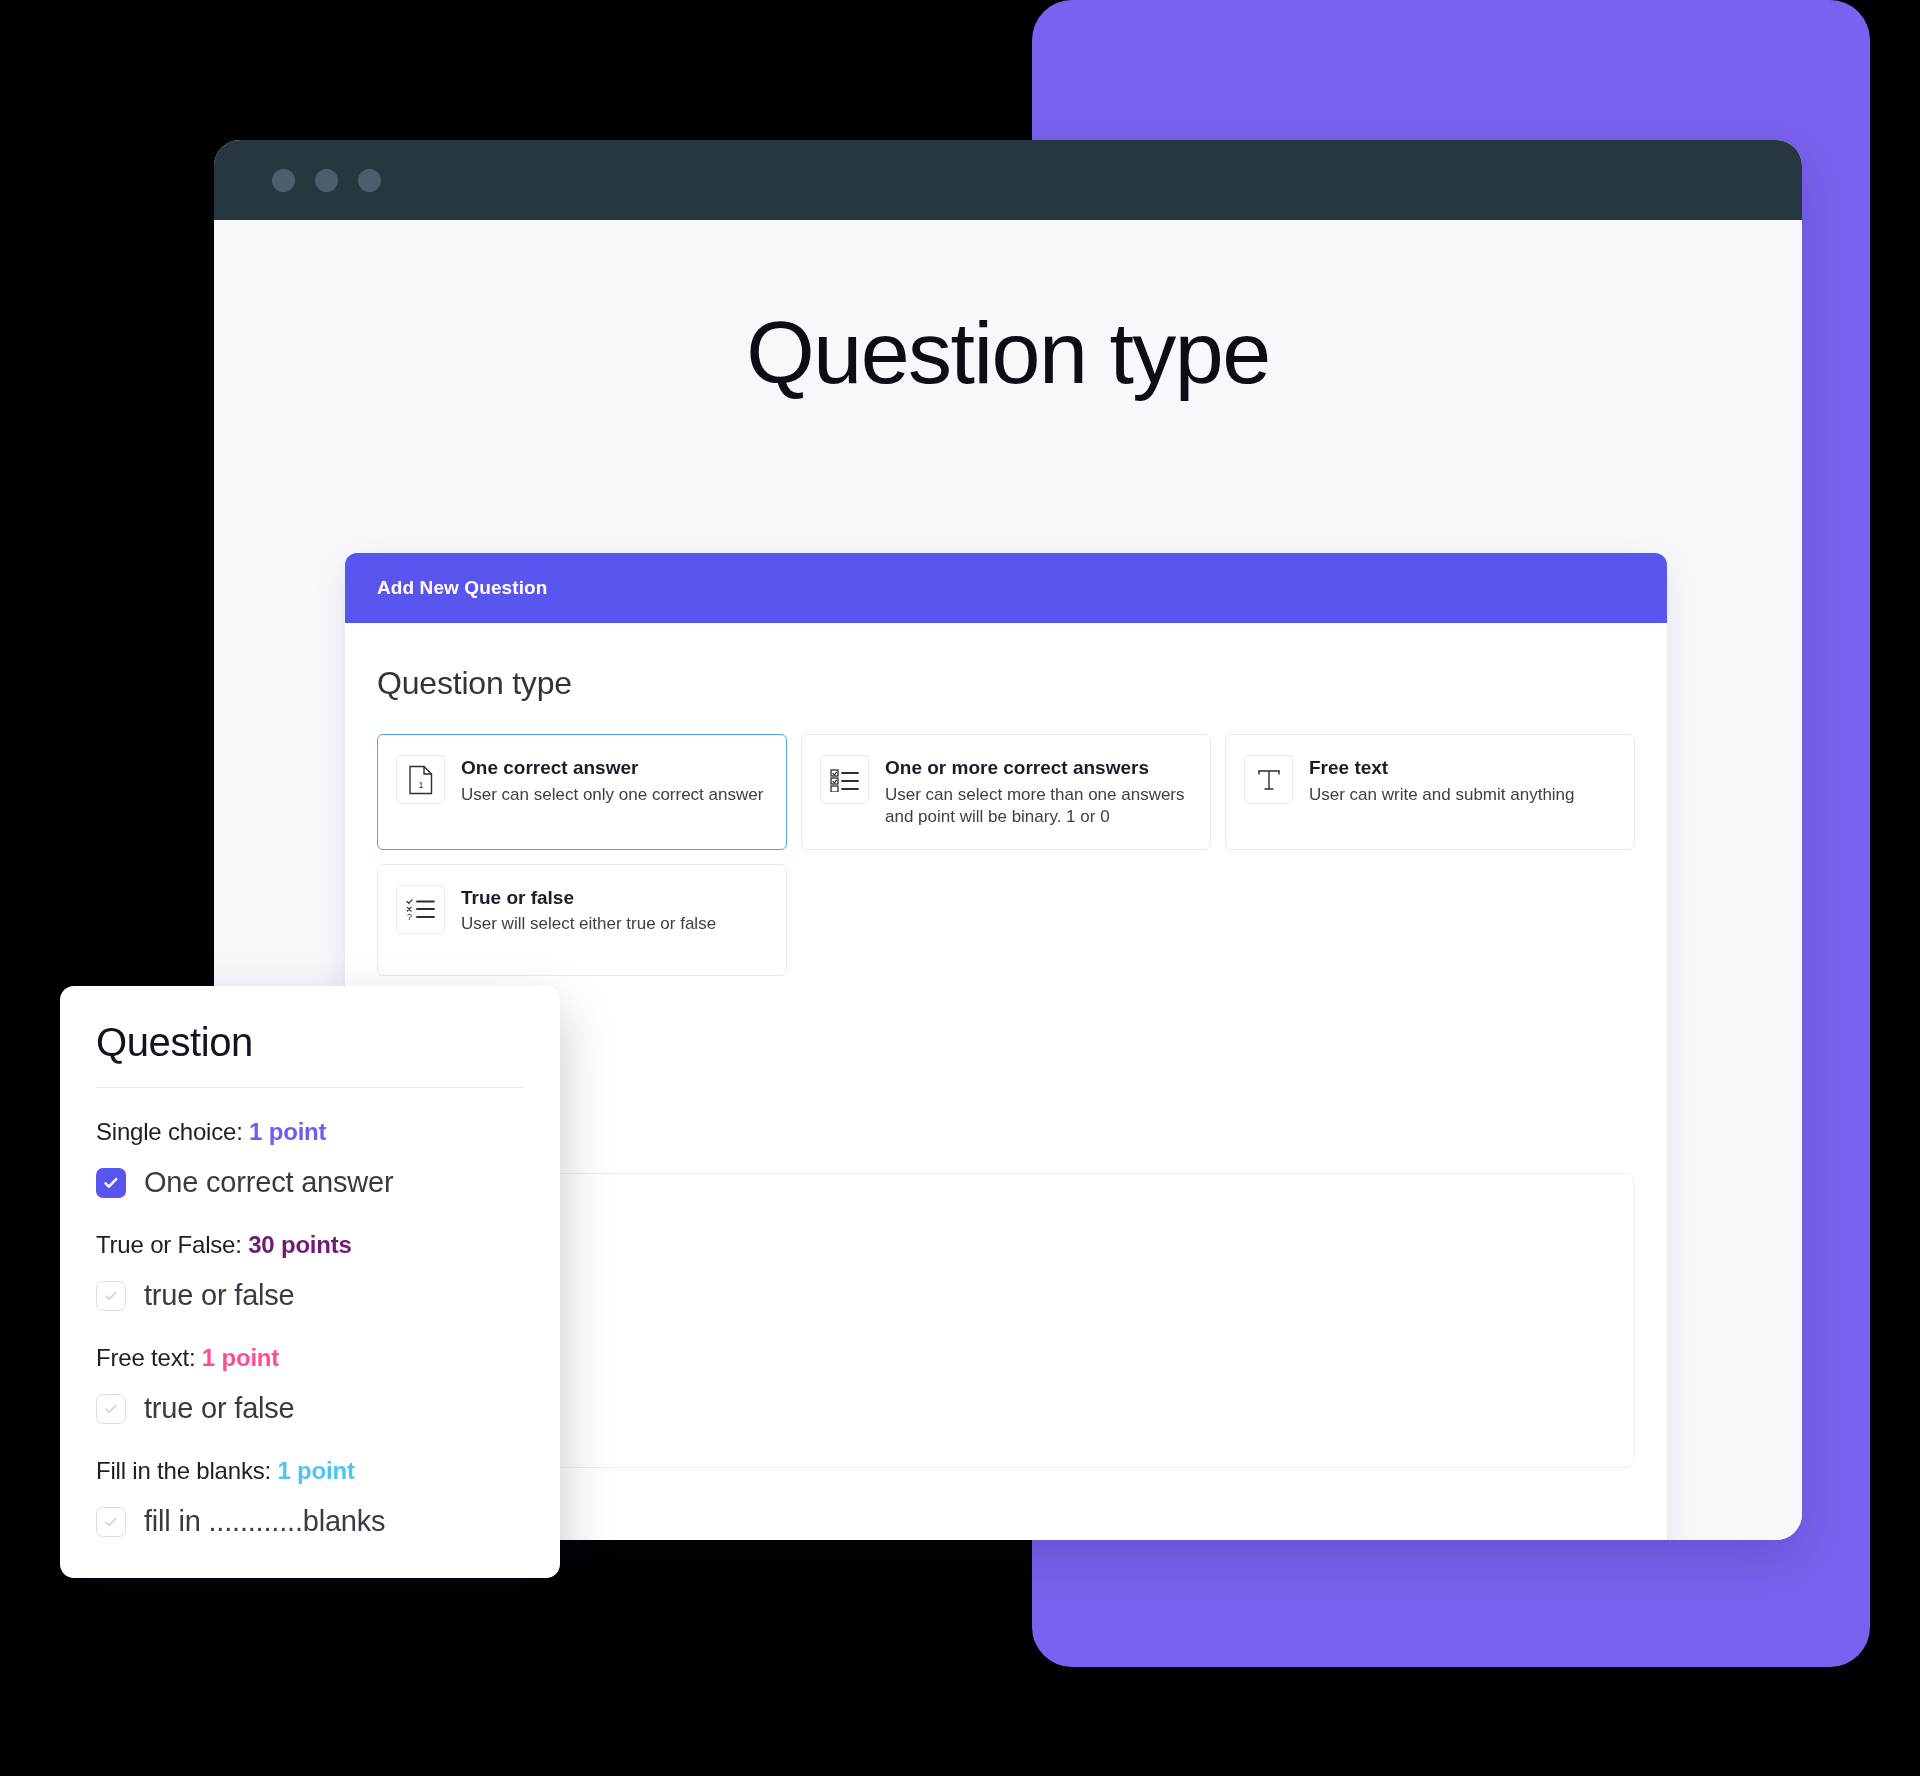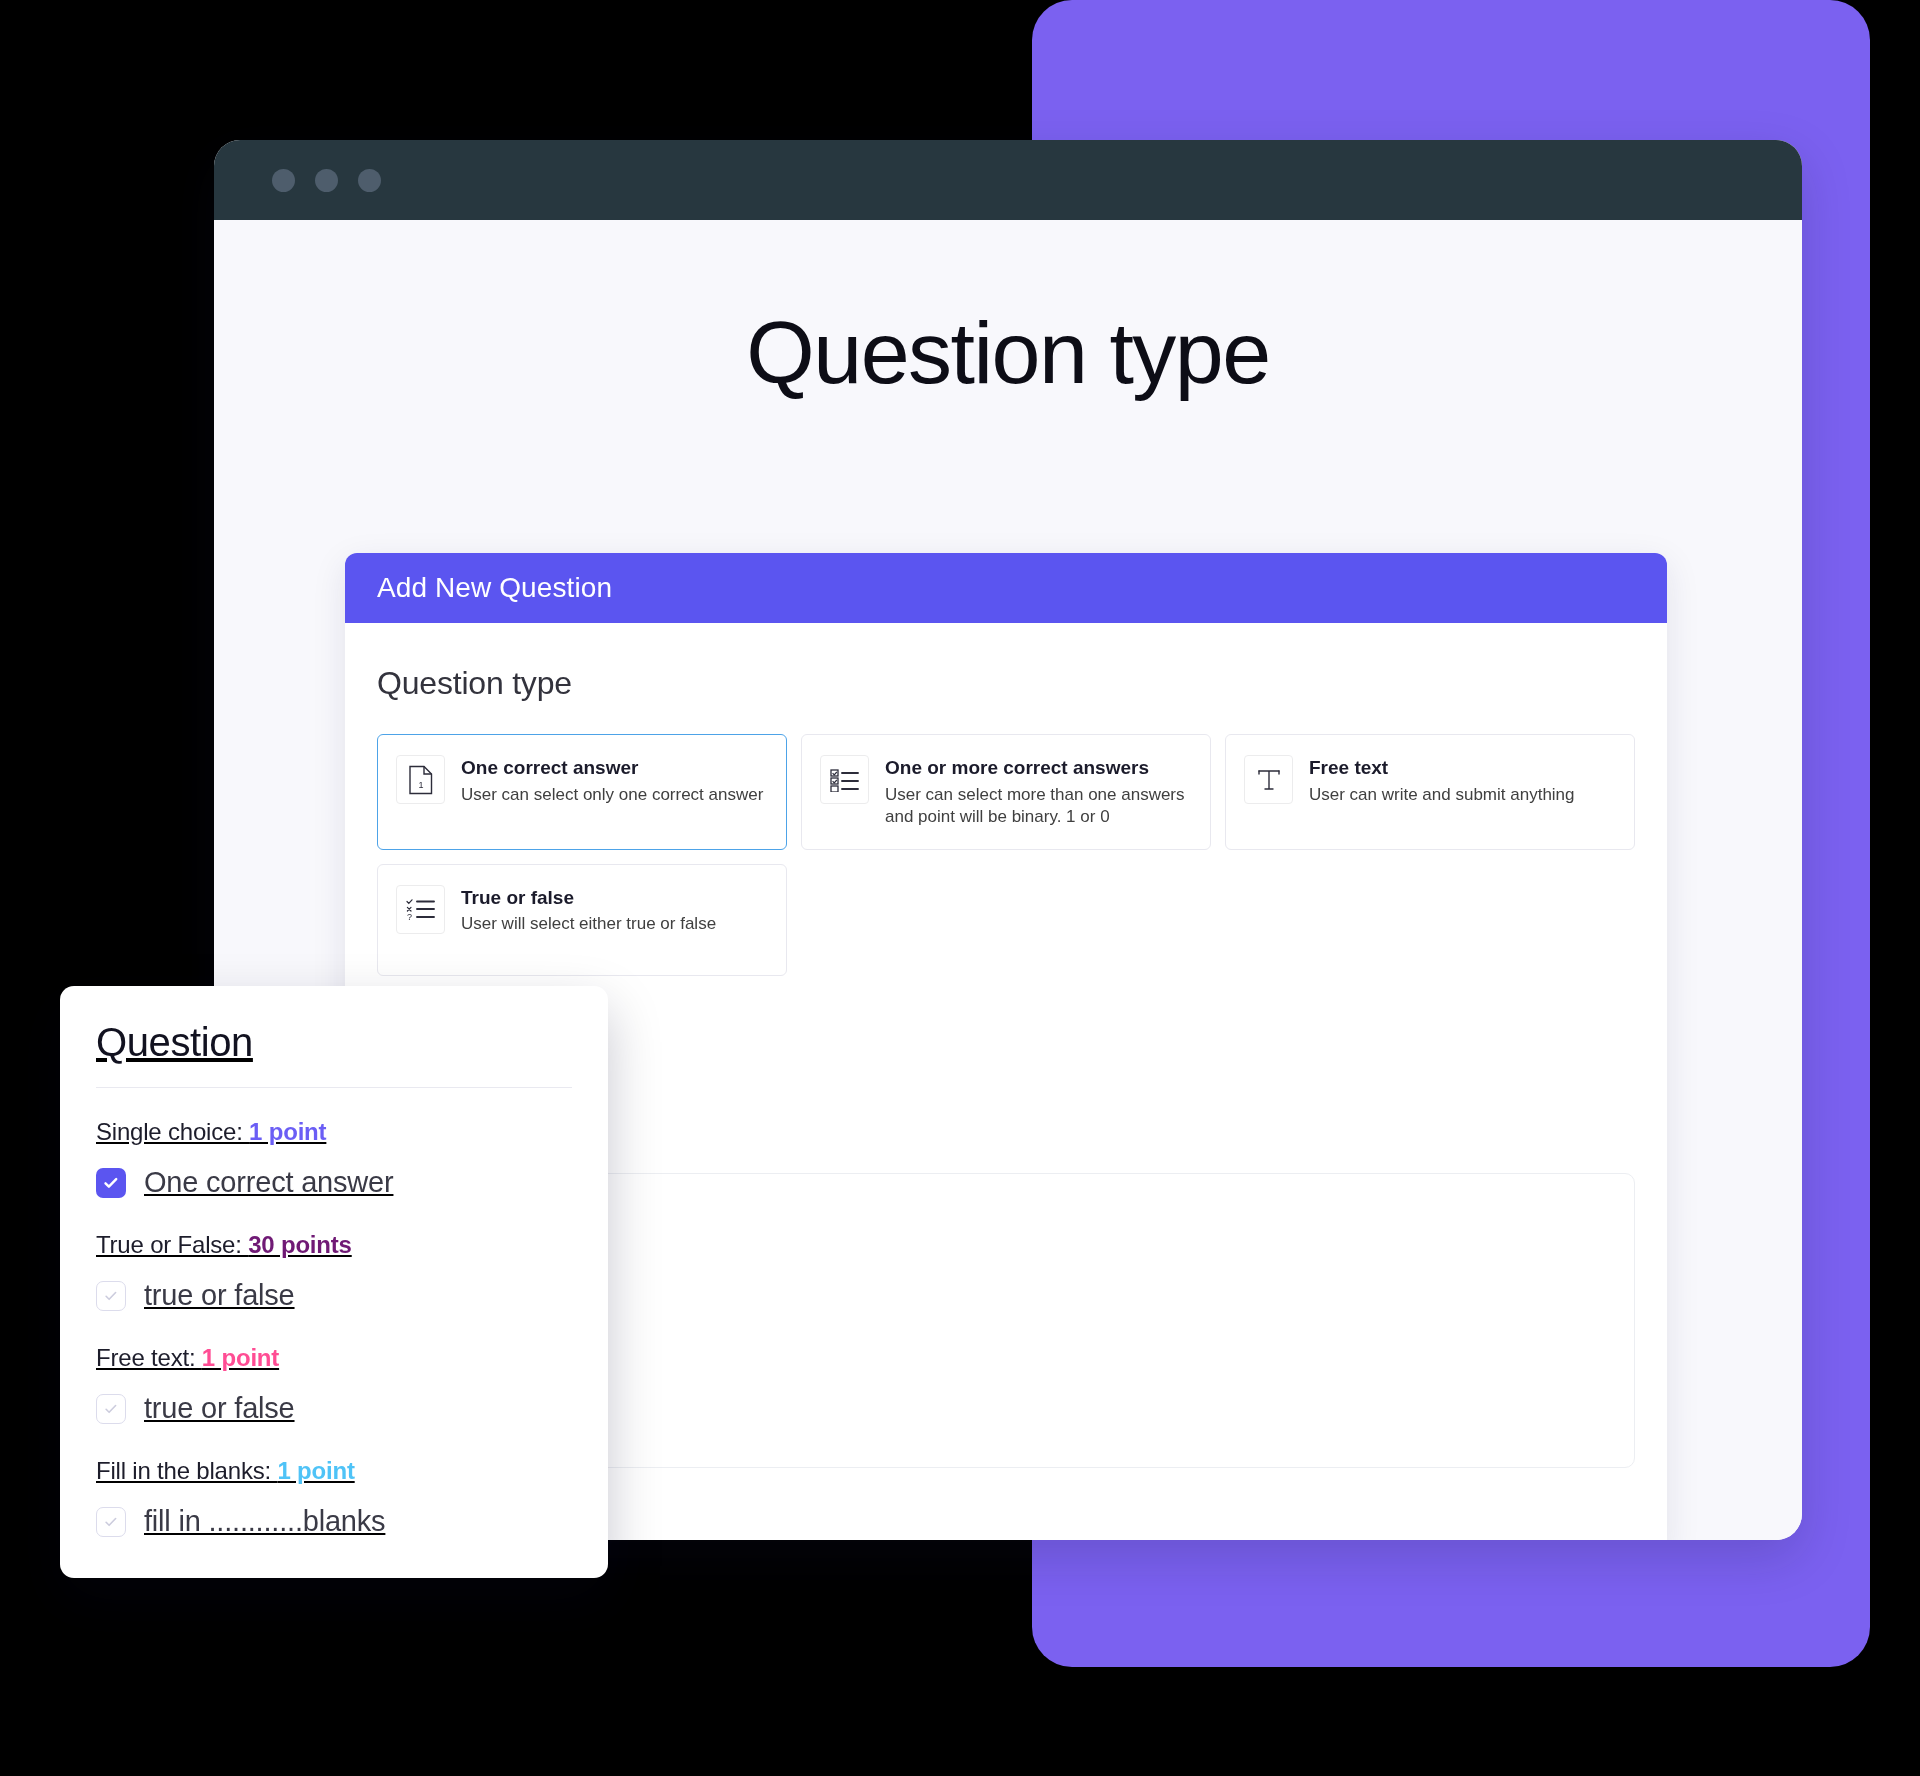--- a/index.html
+++ b/index.html
@@ -84,22 +84,22 @@
   }
   #dialog-header {
     height: 70px;
     background: #5b55f0;
     display: flex;
     align-items: center;
     padding-left: 32px;
   }
   #dialog-header-title {
     color: #ffffff;
-    font-size: 28px;
-    font-weight: 400;
+    font-size: 19px;
+    font-weight: 700;
     letter-spacing: 0.1px;
   }
   #dialog-body {
     padding: 42px 32px 0 32px;
   }
   #section-title {
     font-size: 32px;
     font-weight: 500;
     color: #33333d;
     margin: 0 0 32px 0;
@@ -170,27 +170,26 @@
     top: 32px;
     font-size: 28px;
     color: #6c6c76;
   }
 
   
   #question-overlay {
     position: absolute;
     left: 60px;
     top: 986px;
-    width: 548px;
+    width: 500px;
     background: #ffffff;
     border-radius: 14px;
     padding: 34px 36px 40px 36px;
     box-sizing: border-box;
     box-shadow: 0 22px 54px rgba(10, 10, 40, 0.22);
-    text-decoration: underline;
   }
   #overlay-title {
     font-size: 40px;
     font-weight: 400;
     color: #121220;
     margin: 0 0 22px 0;
     letter-spacing: -0.4px;
   }
   #overlay-divider {
     height: 1px;

